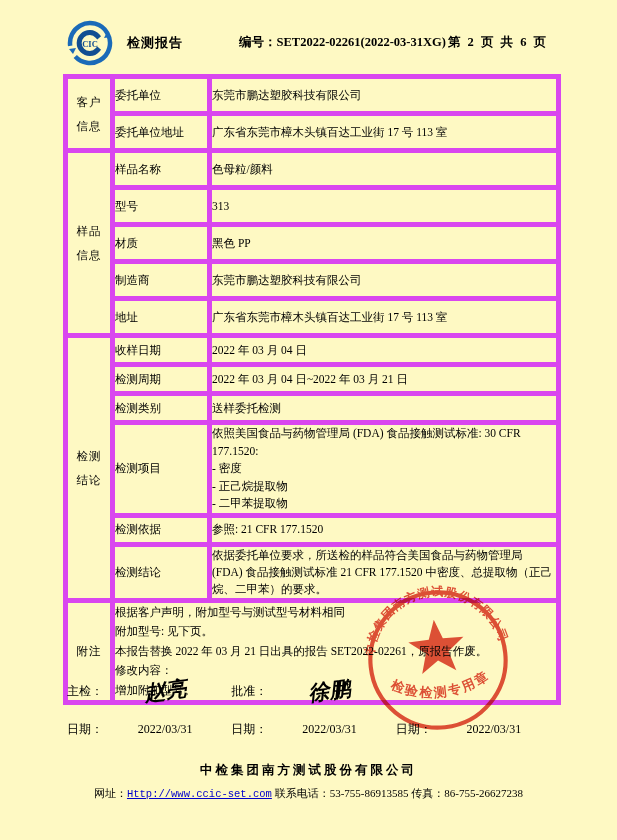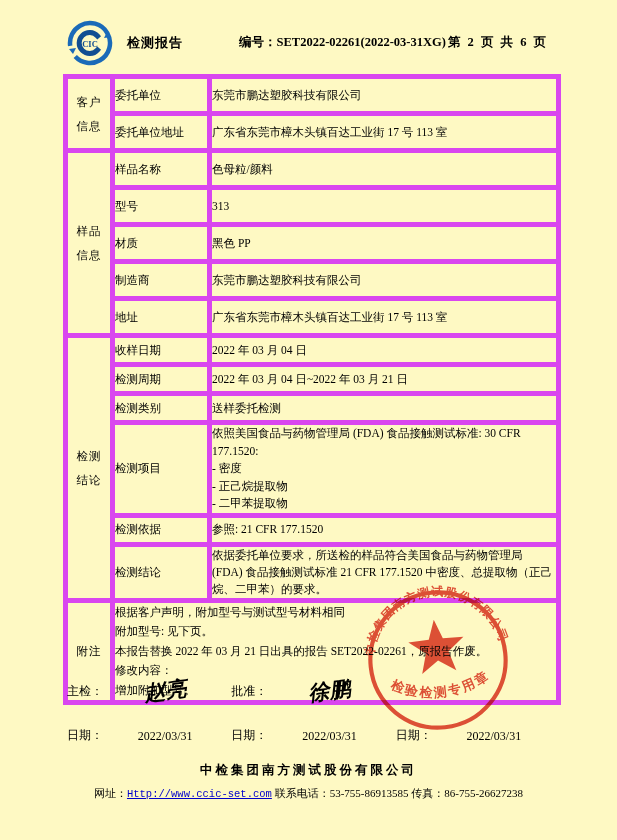--- a/index.html
+++ b/index.html
@@ -28,21 +28,21 @@
   td.wraptxt { padding:4px 12px; line-height:17px; }
   td.notes { padding:5px 12px; }
   td.notes div { line-height:19.5px; }
   
   .sign-block { position:absolute; left:63px; top:668px; width:493px; }
   .sign-row { display:grid; grid-template-columns:1fr 1fr 1fr; }
   .sign-cell { position:relative; height:46px; display:flex; align-items:center; }
   .role { font-size:12px; margin-left:4px; white-space:nowrap; }
   .sig-name { flex:1; text-align:center; font-size:21px; font-weight:bold; font-style:italic;
               transform:rotate(-8deg); font-family:"DejaVu Serif","Liberation Serif",serif; }
-  .date-row .sign-cell { height:30px;align-items:flex-end; }
+  .date-row .sign-cell { height:30px; }
   .date-val { flex:1; text-align:center; font-size:12px; }
   .scribble { flex:1; display:flex; justify-content:center; }
   
   .stamp { position:absolute; left:360px; top:582px; width:156px; height:156px;
            mix-blend-mode:multiply; opacity:.88; transform:rotate(-6deg); z-index:5; }
   
   .footer { position:absolute; left:0; top:762px; width:617px; text-align:center; }
   .f-company { font-size:12.5px; font-weight:bold; letter-spacing:3px; margin-bottom:6px; }
   .f-line { font-size:11px; line-height:16px; }
   .f-link { color:#0000cc; text-decoration:underline; font-family:"Liberation Mono","DejaVu Sans Mono",monospace; font-size:10.5px; }

